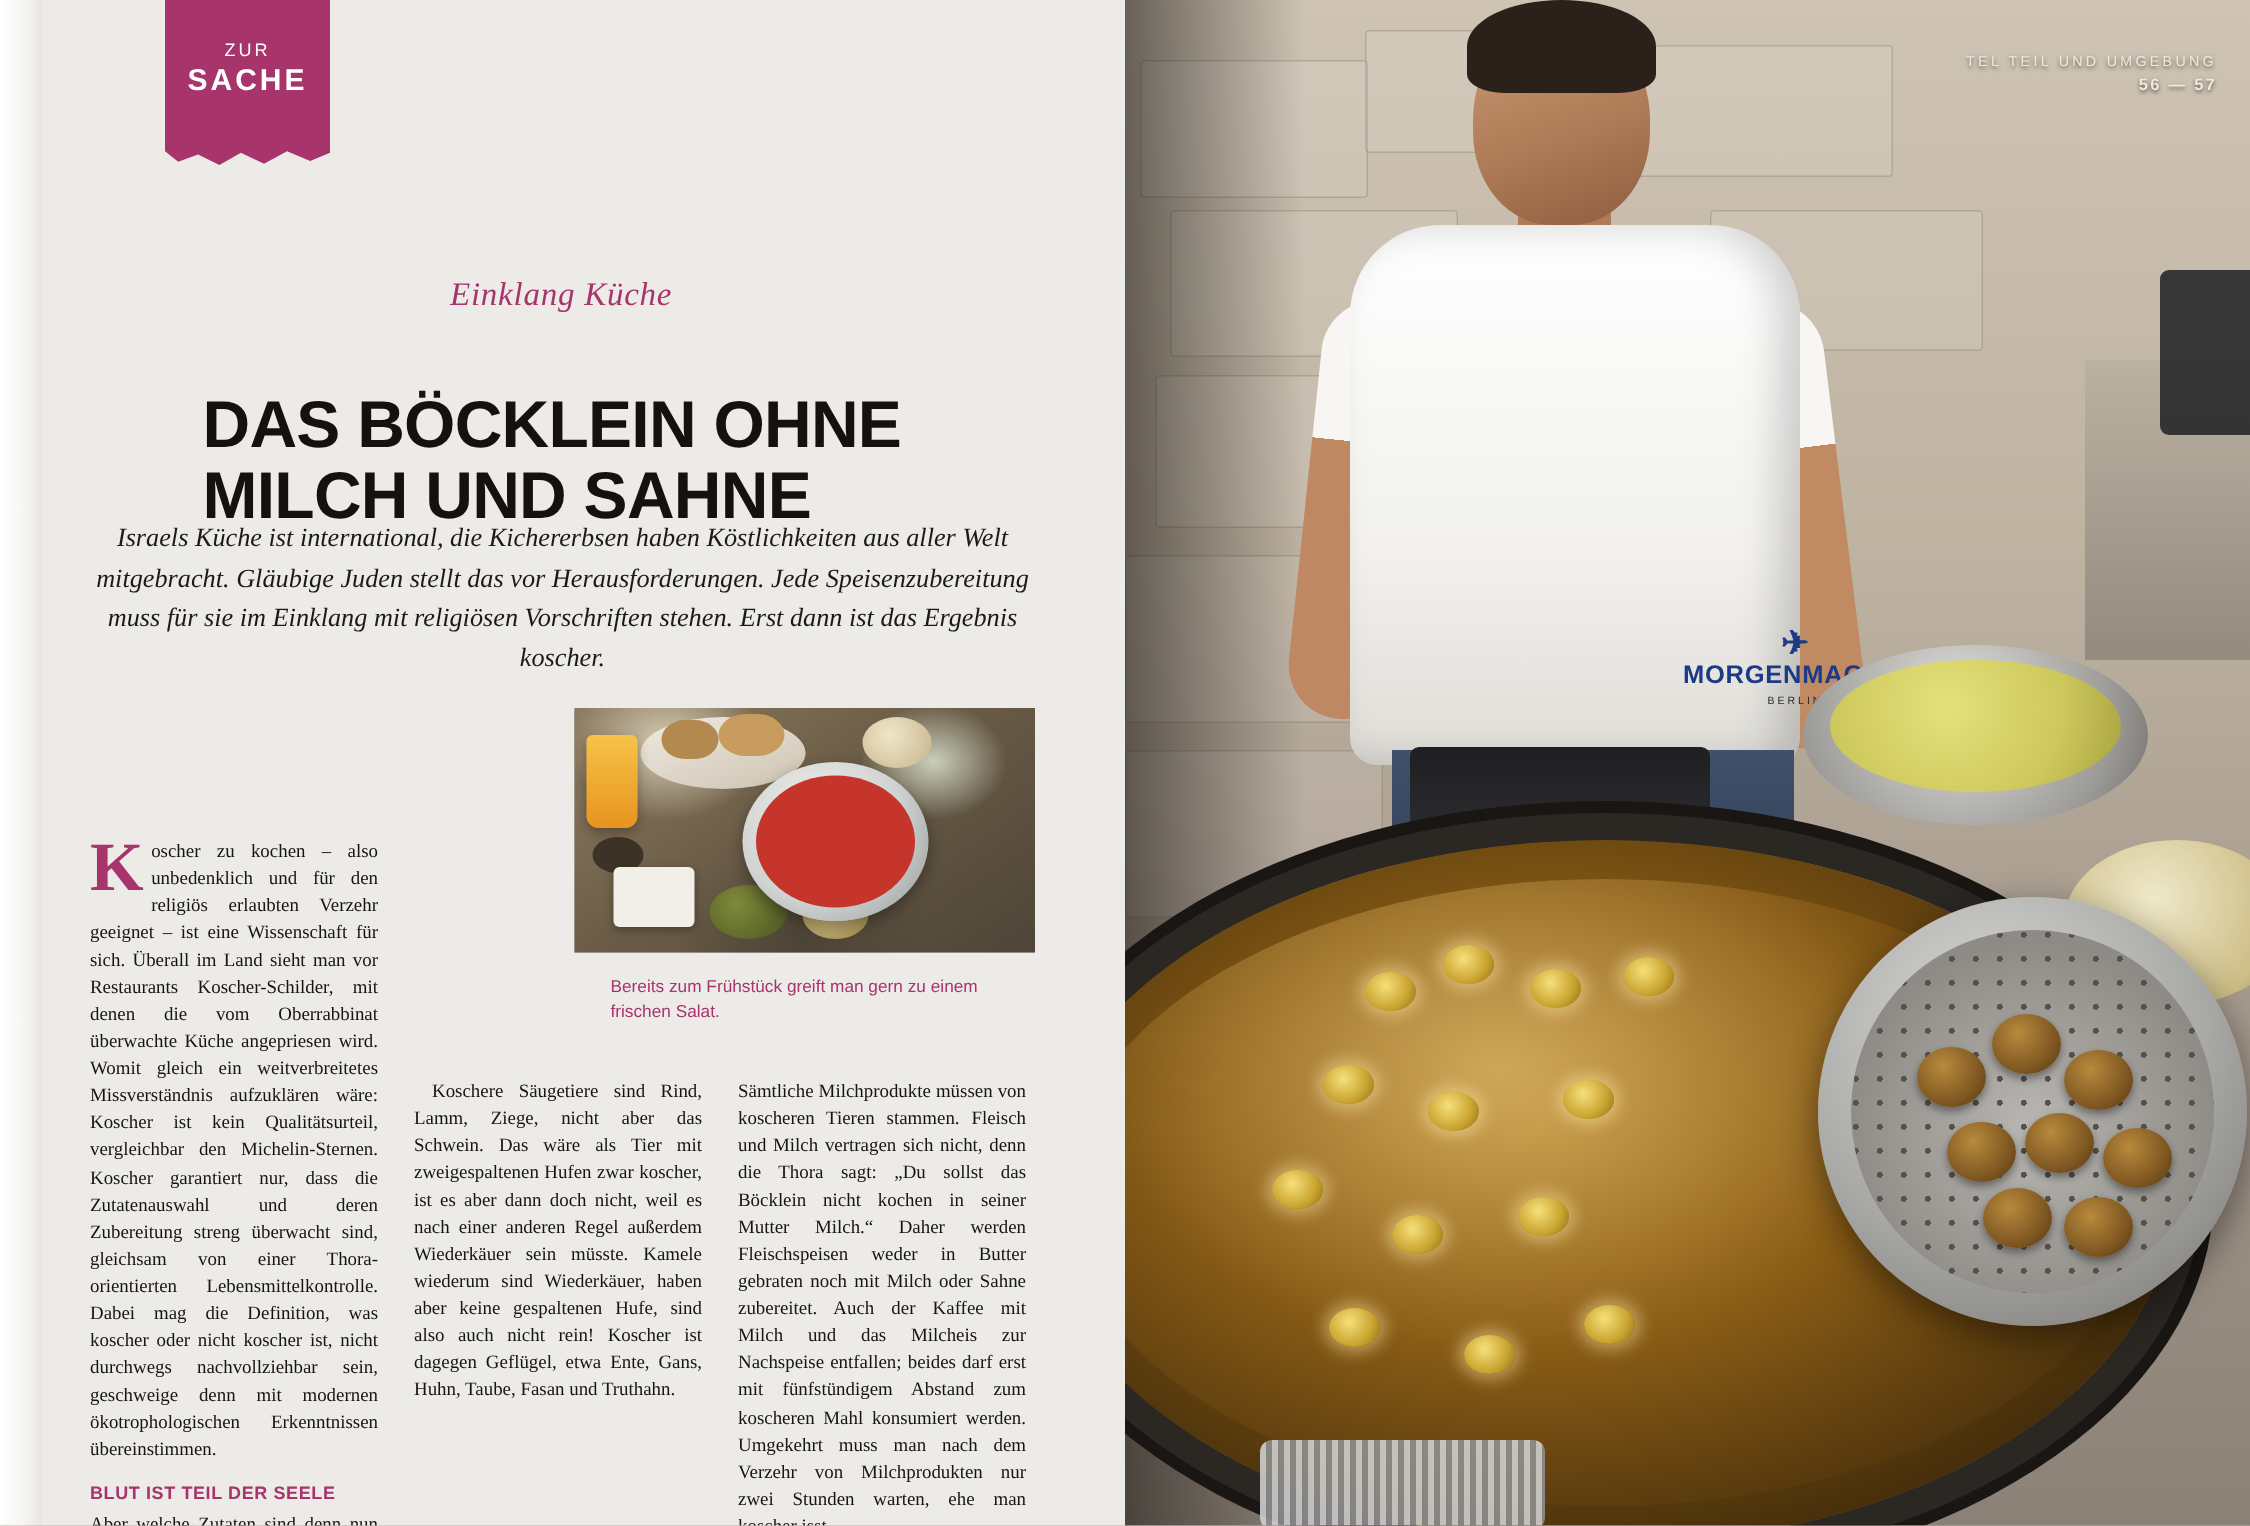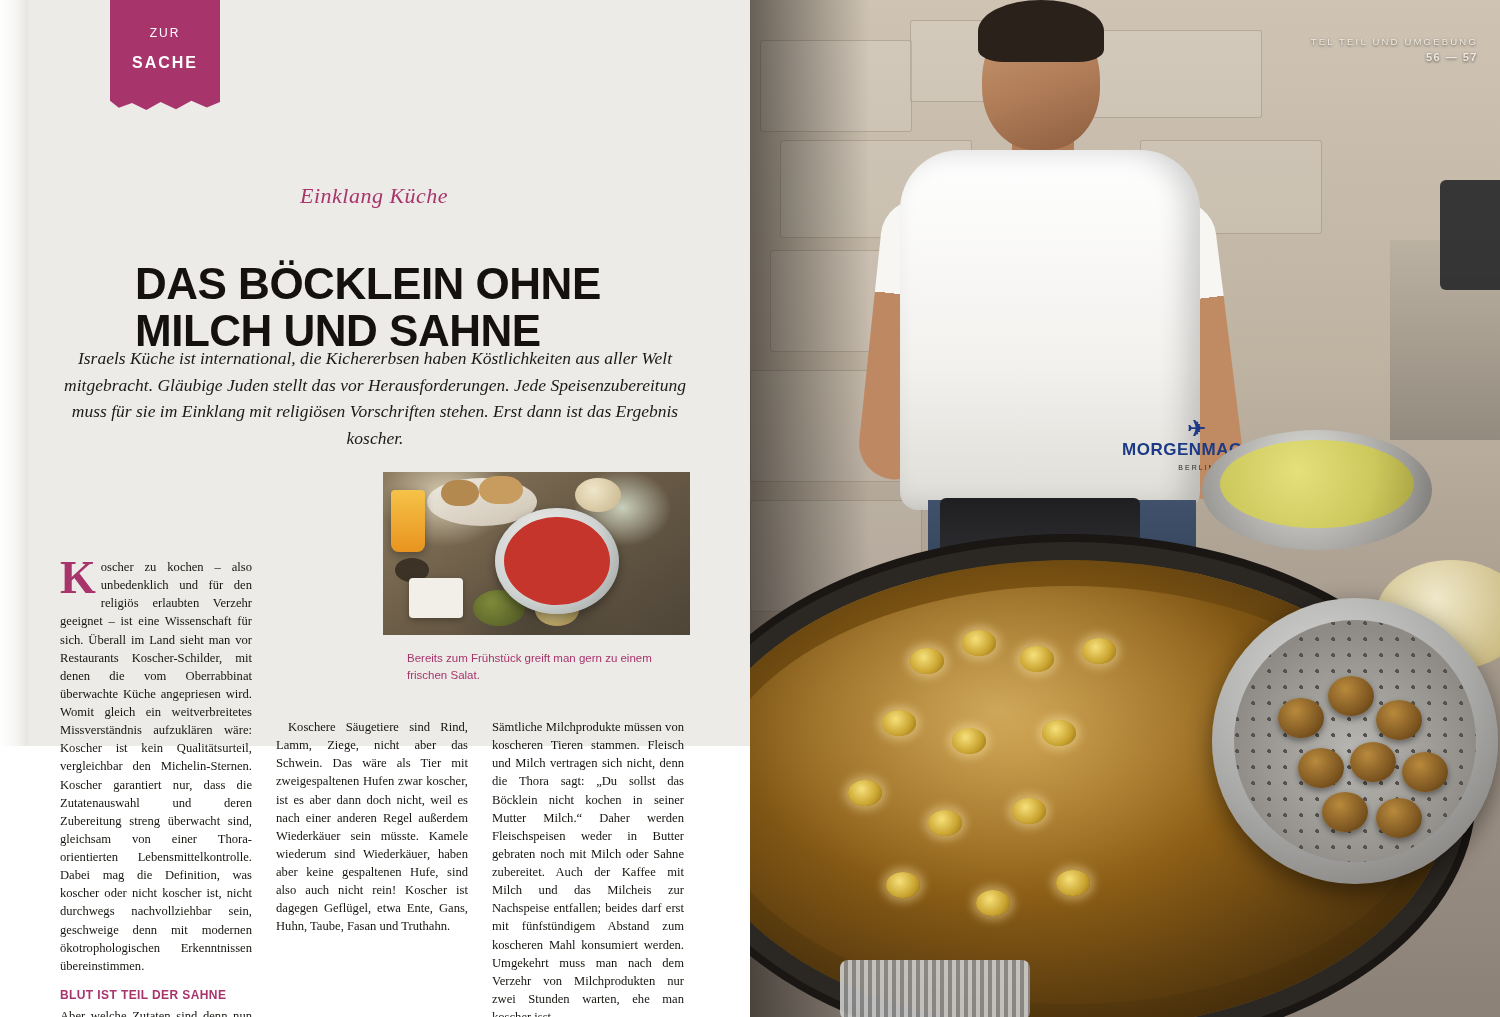--- a/index.html
+++ b/index.html
@@ -10,21 +10,21 @@
     overflow:hidden;
     position:relative;
   }
   .page{
     position:absolute;inset:0;
     display:flex;
   }
   
   .left-page{
     position:relative;
-    width:750px;height:746px;
+    width:750px;height:1017px;
     background:#ffffff;
     box-sizing:border-box;
   }
   .paper{
     position:absolute;
     left:28px;top:0;right:0;bottom:0;
     background:#ecebe7;
   }
   .gutter-shadow{
     position:absolute;left:0;top:0;width:28px;height:100%;
@@ -41,21 +41,21 @@
     font-family:"Liberation Sans", sans-serif;
     letter-spacing:2px;
   }
   .flag:after{
     content:"";
     position:absolute;left:0;top:92px;width:110px;height:22px;
     background:#a8346c;
     clip-path:polygon(0 0,100% 0,100% 45%,88% 70%,74% 40%,60% 78%,46% 45%,33% 82%,20% 50%,8% 72%,0 40%);
   }
   .flag .l1{font-size:12px;margin-top:26px;font-weight:400;}
-  .flag .l2{font-size:16px;font-weight:700;margin-top:14px;}
+  .flag .l2{font-size:20px;font-weight:700;margin-top:3px;}
 
   .kicker{
     position:absolute;left:300px;top:183px;
     color:#a8346c;
     font-family:"Liberation Serif", serif;
     font-style:italic;
     font-size:22px;
     letter-spacing:.5px;
   }
   .headline{
@@ -354,21 +354,21 @@
       <div class="dip3"></div>
       <div class="feta"></div>
       <div class="olives"></div>
       <div class="bowl"></div>
     </div>
     <div class="photo-caption">Bereits zum Frühstück greift man gern zu einem frischen Salat.</div>
 
     <div class="cols">
       <div class="col col1">
         <p class="first"><span class="dropcap">K</span><span>oscher zu kochen – also unbedenklich und für den religiös erlaubten Verzehr geeignet – ist eine Wissenschaft für sich. Überall im Land sieht man vor Restaurants Koscher-Schilder, mit denen die vom Oberrabbinat überwachte Küche angepriesen wird. Womit gleich ein weitverbreitetes Missverständnis aufzuklären wäre: Koscher ist kein Qualitätsurteil, vergleichbar den Michelin-Sternen. Koscher garantiert nur, dass die Zutatenauswahl und deren Zubereitung streng überwacht sind, gleichsam von einer Thora-orientierten Lebensmittelkontrolle. Dabei mag die Definition, was koscher oder nicht koscher ist, nicht durchwegs nachvollziehbar sein, geschweige denn mit modernen ökotrophologischen Erkenntnissen übereinstimmen.</span></p>
-        <div class="subhead">BLUT IST TEIL DER SAHNE</div>
+        <div class="subhead">BLUT IST TEIL DER SEELE</div>
         <p class="first">Aber welche Zutaten sind denn nun koscher? Koscher ist nur Fleisch von Tieren, die – wie im Islam – mit einem scharfen Messer geschächtet</p>
       </div>
       <div class="col col2">
         <p>Koschere Säugetiere sind Rind, Lamm, Ziege, nicht aber das Schwein. Das wäre als Tier mit zweigespaltenen Hufen zwar koscher, ist es aber dann doch nicht, weil es nach einer anderen Regel außerdem Wiederkäuer sein müsste. Kamele wiederum sind Wiederkäuer, haben aber keine gespaltenen Hufe, sind also auch nicht rein! Koscher ist dagegen Geflügel, etwa Ente, Gans, Huhn, Taube, Fasan und Truthahn.</p>
       </div>
       <div class="col col3">
         <p class="first">Sämtliche Milchprodukte müssen von koscheren Tieren stammen. Fleisch und Milch vertragen sich nicht, denn die Thora sagt: „Du sollst das Böcklein nicht kochen in seiner Mutter Milch.“ Daher werden Fleischspeisen weder in Butter gebraten noch mit Milch oder Sahne zubereitet. Auch der Kaffee mit Milch und das Milcheis zur Nachspeise entfallen; beides darf erst mit fünfstündigem Abstand zum koscheren Mahl konsumiert werden. Umgekehrt muss man nach dem Verzehr von Milchprodukten nur zwei Stunden warten, ehe man koscher isst.</p>
       </div>
     </div>
   </div>

